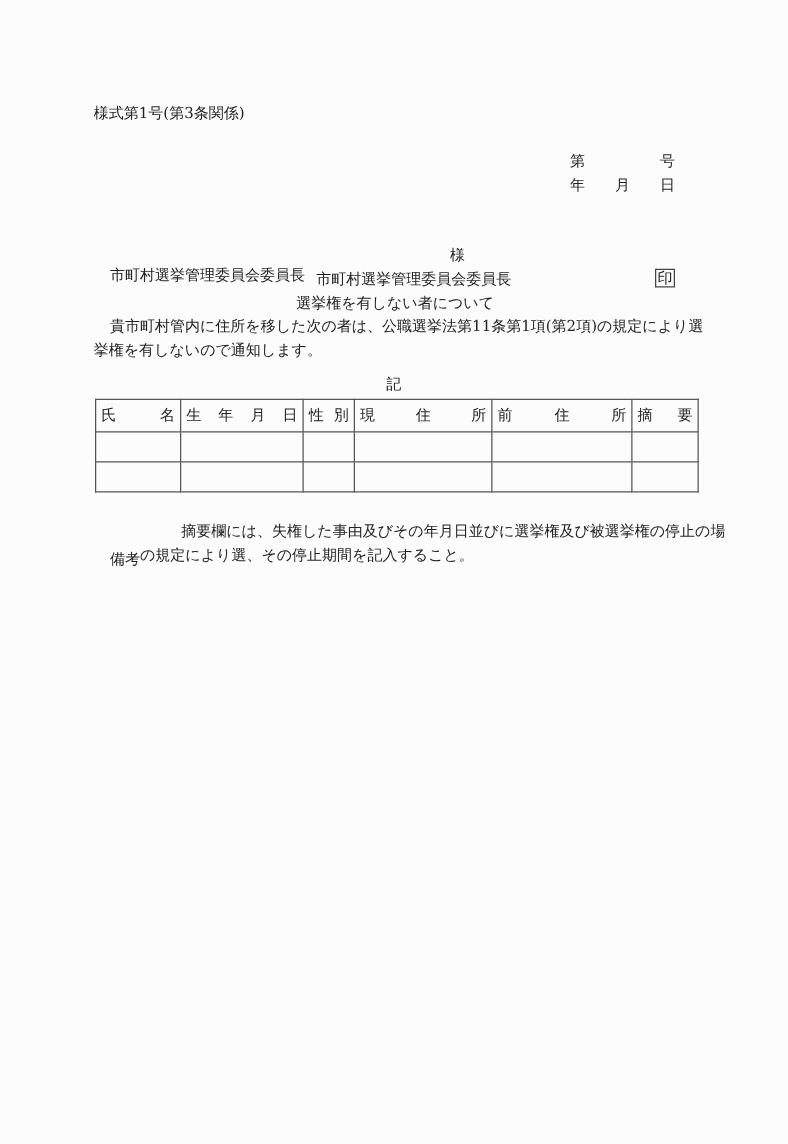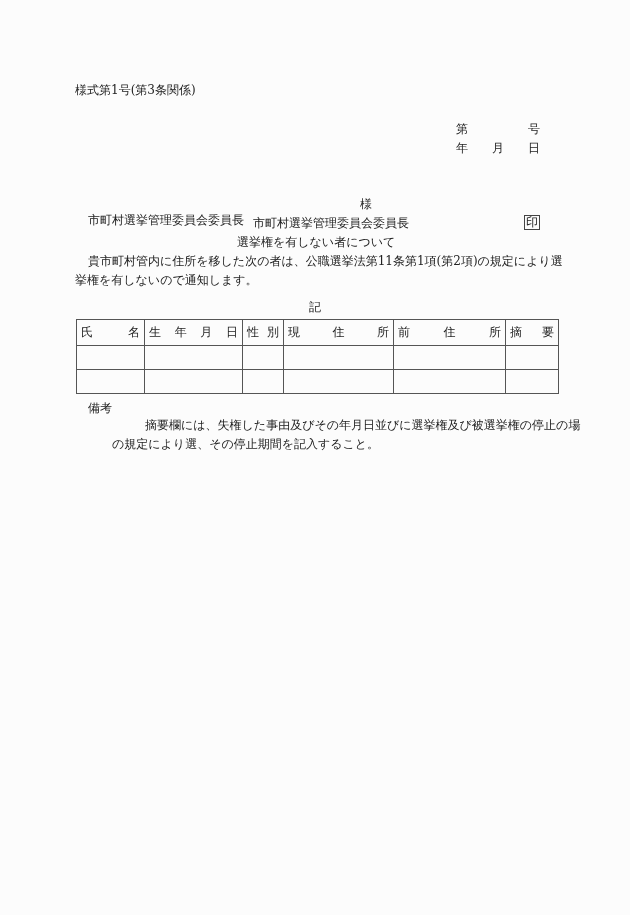--- a/index.html
+++ b/index.html
@@ -119,15 +119,15 @@
     <td></td>
     <td></td>
     <td></td>
     <td></td>
     <td></td>
     <td></td>
   </tr>
 </tbody>
   </table>
 
-<div class="abs" style="left:88px; top:401px;">備考</div>
+<div class="abs" style="left:88px; top:440px;">備考</div>
 <div class="abs" style="left:122px; top:418px;margin-left:23px;">摘要欄には、失権した事由及びその年月日並びに選挙権及び被選挙権の停止の場</div>
 <div class="abs" style="left:112px; top:437px;">の規定により選、その停止期間を記入すること。</div>
 
 </body></html>

